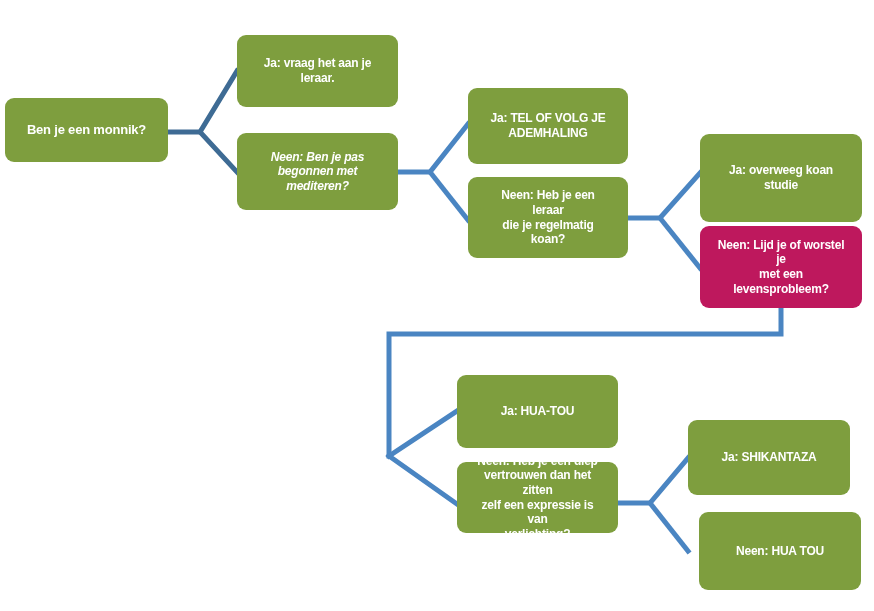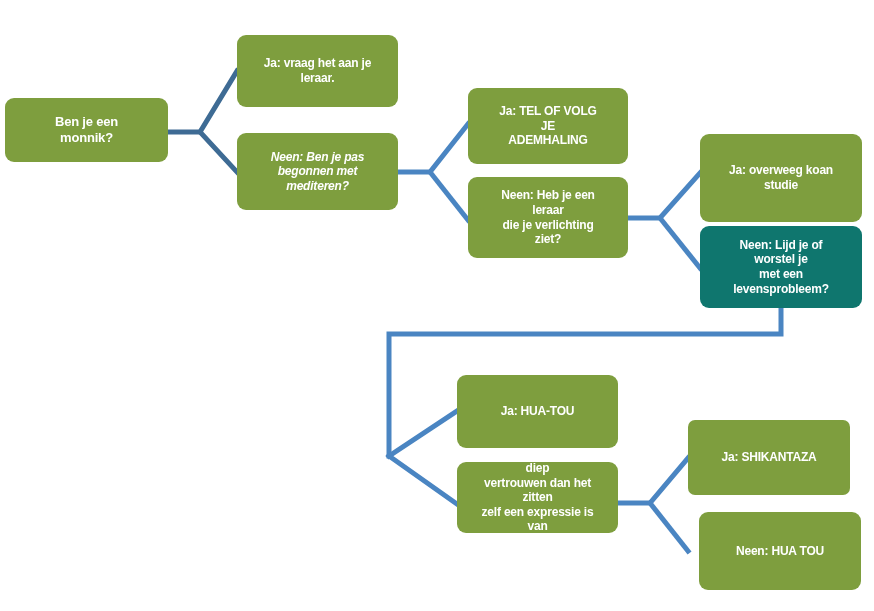--- a/index.html
+++ b/index.html
@@ -31,21 +31,21 @@
     background: #7E9E3E;
     border-radius: 9px;
     color: #ffffff;
     display: flex;
     align-items: center;
     justify-content: center;
     text-align: center;
     font-weight: bold;
     letter-spacing: -0.2px;
     line-height: 1.22;
-    padding: 4px 24px;
+    padding: 4px 16px;
     z-index: 2;
   }
   .node .label {
     display: block;
     width: 100%;
     white-space: pre-line;
   }
 </style>
 </head>
 <body>
@@ -94,39 +94,39 @@
       <div class="node" style="left: 237px; top: 133px; width: 161px; height: 77px; background: rgb(126, 158, 62); color: rgb(255, 255, 255); font-size: 12px; font-style: italic;">
         <span class="label">Neen: Ben je pas
 begonnen met mediteren?</span>
       </div>
       <div class="node" style="left: 468px; top: 88px; width: 160px; height: 76px; background: rgb(126, 158, 62); color: rgb(255, 255, 255); font-size: 12px;">
         <span class="label">Ja:  TEL OF VOLG JE
 ADEMHALING</span>
       </div>
       <div class="node" style="left: 468px; top: 177px; width: 160px; height: 81px; background: rgb(126, 158, 62); color: rgb(255, 255, 255); font-size: 12px;">
         <span class="label">Neen: Heb je een leraar
-die je verlichting ziet?</span>
+die je regelmatig koan?</span>
       </div>
       <div class="node" style="left: 700px; top: 134px; width: 162px; height: 88px; background: rgb(126, 158, 62); color: rgb(255, 255, 255); font-size: 12px;">
         <span class="label">Ja: overweeg koan studie</span>
       </div>
-      <div class="node" style="left: 700px; top: 226px; width: 162px; height: 82px; background: #0f766e; color: rgb(255, 255, 255); font-size: 12px;">
+      <div class="node" style="left: 700px; top: 226px; width: 162px; height: 82px; background: #be185d; color: rgb(255, 255, 255); font-size: 12px;">
         <span class="label">Neen: Lijd je of worstel je
 met een levensprobleem?</span>
       </div>
       <div class="node" style="left: 457px; top: 375px; width: 161px; height: 73px; background: rgb(126, 158, 62); color: rgb(255, 255, 255); font-size: 12px;">
         <span class="label">Ja: HUA-TOU</span>
       </div>
       <div class="node" style="left: 457px; top: 462px; width: 161px; height: 71px; background: rgb(126, 158, 62); color: rgb(255, 255, 255); font-size: 12px;">
         <span class="label">Neen: Heb je een diep
 vertrouwen dan het zitten
 zelf een expressie is van
 verlichting?</span>
       </div>
-      <div class="node" style="left: 688px; top: 420px; width: 162px; height: 75px; background: rgb(126, 158, 62); color: rgb(255, 255, 255); font-size: 12px; border-radius: 7px;">
+      <div class="node" style="left: 688px; top: 420px; width: 162px; height: 75px; background: rgb(126, 158, 62); color: rgb(255, 255, 255); font-size: 12px;">
         <span class="label">Ja: SHIKANTAZA</span>
       </div>
       <div class="node" style="left: 688px; top: 512px; width: 162px; height: 78px; background: rgb(126, 158, 62); color: rgb(255, 255, 255); font-size: 12px; margin-left: 11px;">
         <span class="label">Neen:  HUA TOU</span>
       </div>
     </div>
 
 </div>
 
 </body></html>

